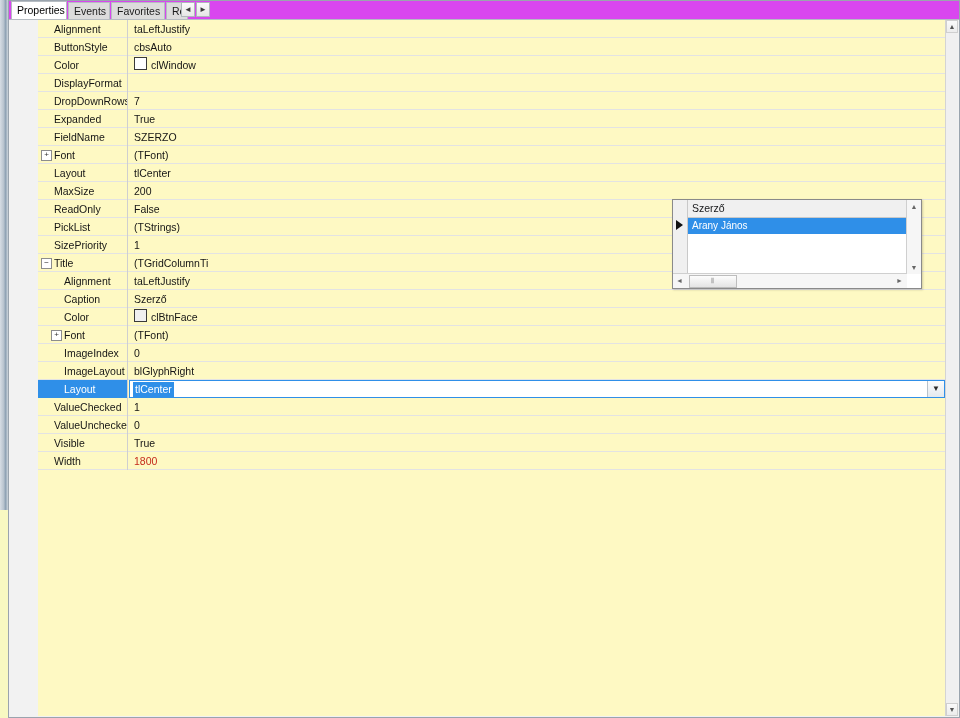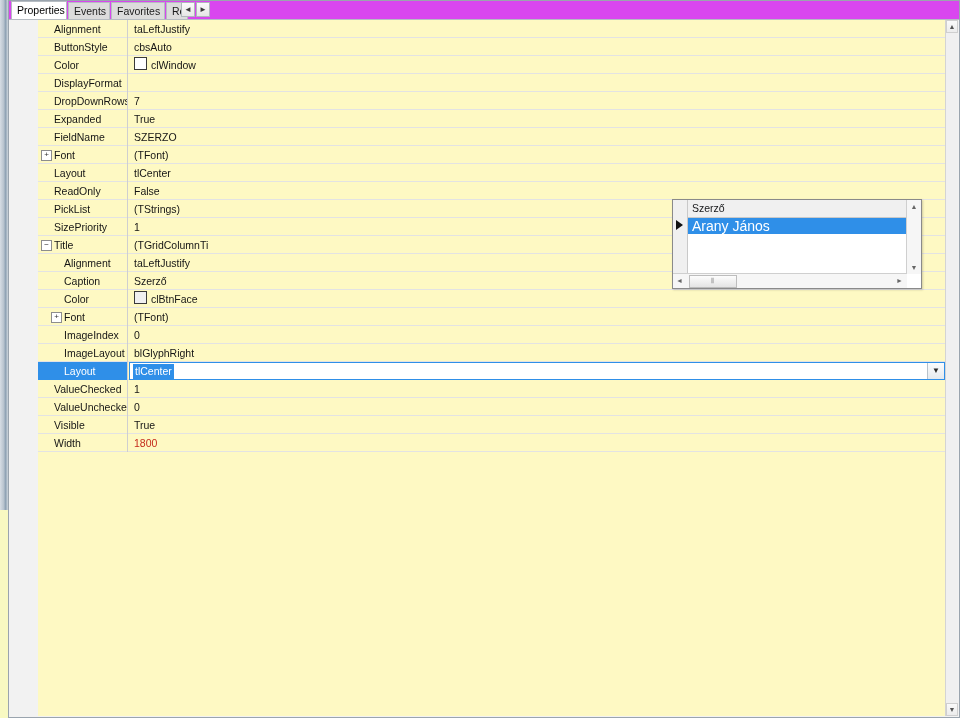--- a/index.html
+++ b/index.html
@@ -197,21 +197,21 @@
   #grid-preview .gp-indicator{
     position:absolute;left:0;top:0;width:14px;bottom:15px;
     background:#f0f0f0;border-right:1px solid #c9c9c9;
   }
   #grid-preview .gp-headcell{
     position:absolute;left:15px;top:0;height:17px;line-height:17px;
     font-size:10.5px;color:#17181a;padding-left:4px;
   }
   #grid-preview .gp-row{
     position:absolute;left:15px;right:15px;top:18px;height:16px;
-    background:#2f8fe8;color:#fff;font-size:14px;line-height:16px;padding-left:4px;
+    background:#2f8fe8;color:#fff;font-size:10px;line-height:16px;padding-left:4px;
     box-sizing:border-box;
   }
   #grid-preview .gp-arrow{
     position:absolute;left:3px;top:20px;width:0;height:0;
     border-left:7px solid #111;border-top:5px solid transparent;border-bottom:5px solid transparent;
   }
   #grid-preview .gp-vscroll{
     position:absolute;right:0;top:0;width:14px;bottom:14px;background:#f6f6f6;border-left:1px solid #cfcfcf;
   }
   #grid-preview .gp-hscroll{
@@ -491,20 +491,24 @@
         <span class="expander">+</span>
         <span class="name">Font</span>
         <span class="val">(TFont)</span>
       </div>
 
       <div class="oi-row">
         <span class="name">Layout</span>
         <span class="val">tlCenter</span>
       </div>
 
+      <div class="oi-row">
+        <span class="name">MaxSize</span>
+        <span class="val">200</span>
+      </div>
 
 
       <div class="oi-row">
         <span class="name">ReadOnly</span>
         <span class="val">False</span>
       </div>
 
       <div class="oi-row">
         <span class="name">PickList</span>
         <span class="val">(TStrings)</span>

